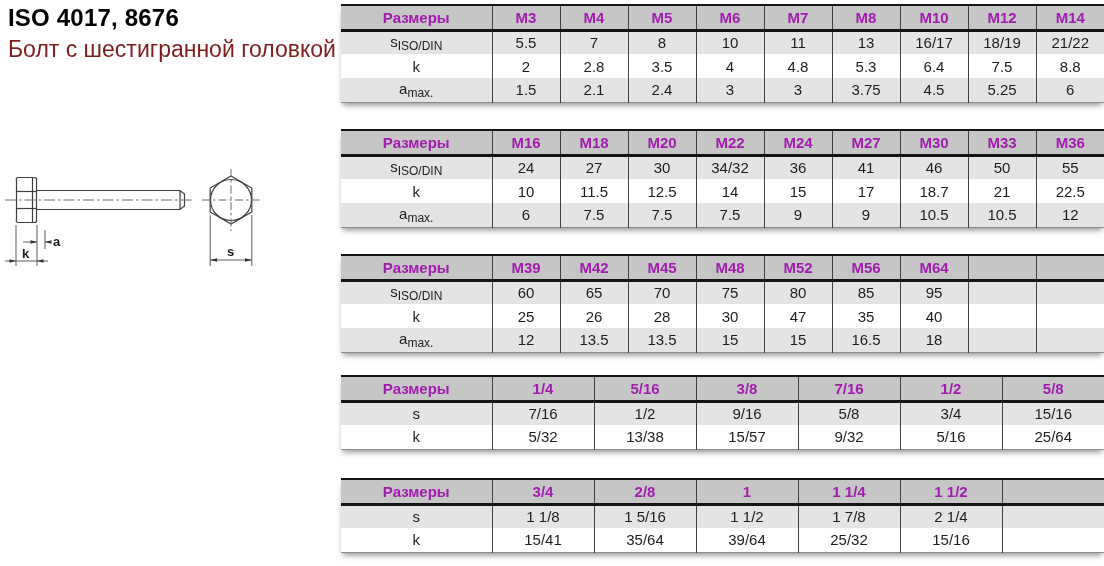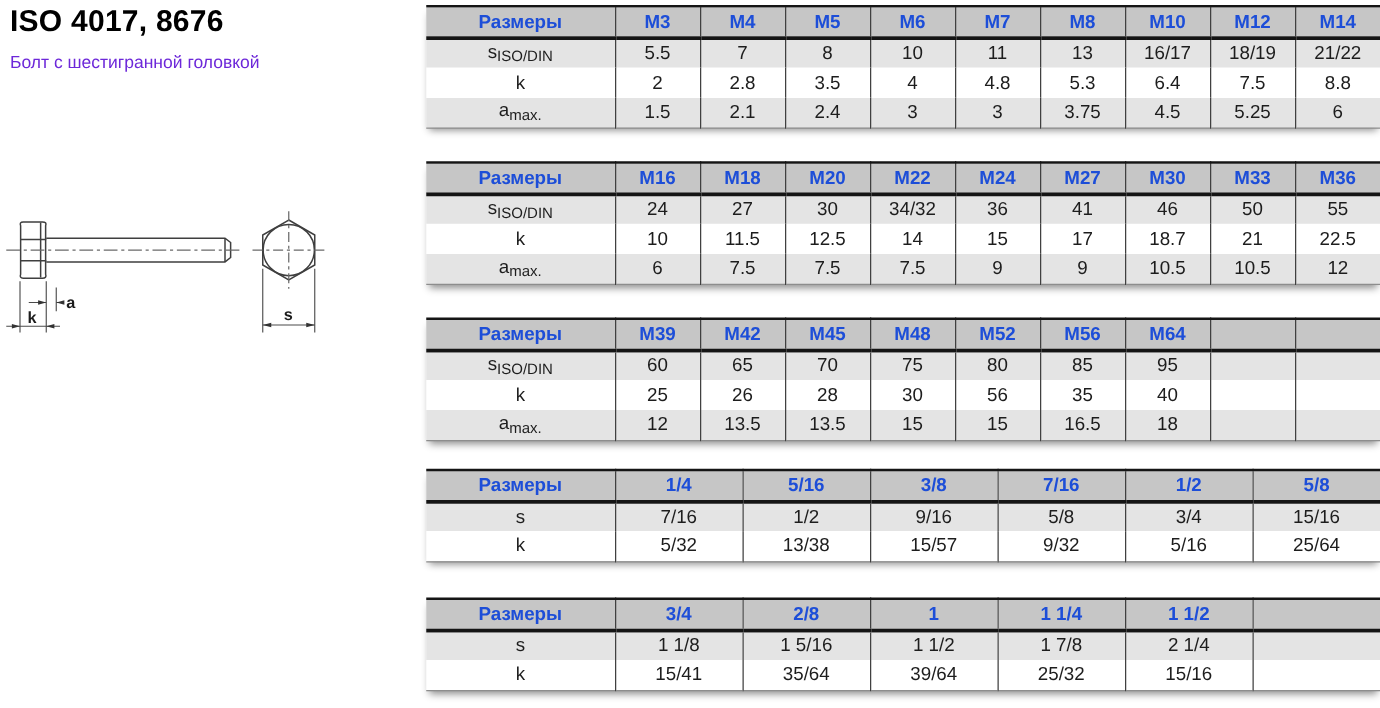--- a/index.html
+++ b/index.html
@@ -2,35 +2,35 @@
 <html><head>
 <meta charset="utf-8">
 <style>
   html,body{margin:0;padding:0;background:#ffffff;width:1104px;height:566px;overflow:hidden;
     font-family:"Liberation Sans","DejaVu Sans",sans-serif;}
   .stage{position:relative;width:876px;height:566px;background:#fff;}
 
   
   .title-block{position:absolute;left:8px;top:2px;width:330px;color:#000;}
   .title-bold{font-weight:bold;font-size:24px;line-height:32px;letter-spacing:.2px;}
-  .title-reg{font-size:14px;line-height:31px;color:#6d28d9;}
+  .title-reg{font-size:23px;line-height:31px;color:#7f1d1d;}
 
   
   .drawing{position:absolute;left:2px;top:163px;width:270px;height:115px;}
   .drawing svg{display:block;}
   .dimlabel{font-family:"Liberation Sans",sans-serif;font-size:13px;font-weight:bold;fill:#1c1c1c;}
 
   
   .tbl{position:absolute;left:341px;width:763px;box-shadow:0 5px 6px -2px rgba(0,0,0,0.45);background:#fff;}
   .dimtable{border-collapse:collapse;width:100%;height:100%;table-layout:fixed;
     border-top:2px solid #151515;border-bottom:1px solid #8d8d8d;}
   .dimtable th,.dimtable td{border-left:1px solid #404040;text-align:center;vertical-align:middle;
     padding:0;font-size:15px;color:#1d1d1d;overflow:hidden;white-space:nowrap;}
   .dimtable th:first-child,.dimtable td:first-child{border-left:none;}
-  .dimtable thead th{background:#c6c6c6;border-bottom:3px solid #141414;font-weight:bold;color:#1d4ed8;}
+  .dimtable thead th{background:#c6c6c6;border-bottom:3px solid #141414;font-weight:bold;color:#a21caf;}
   .dimtable tr{height:24px;}
   .dimtable thead tr{height:25px;}
   .dimtable tr.shaded td{background:#e4e4e4;}
   .lbl-sub{font-size:12px;vertical-align:-3px;letter-spacing:0;}
 </style>
 </head>
 <body>
 
 <div class="stage">
 
@@ -268,21 +268,21 @@
             <td>95</td>
             <td></td>
             <td></td>
           </tr>
           <tr>
             <td><span>k</span></td>
             <td>25</td>
             <td>26</td>
             <td>28</td>
             <td>30</td>
-            <td>56</td>
+            <td>47</td>
             <td>35</td>
             <td>40</td>
             <td></td>
             <td></td>
           </tr>
           <tr class="shaded">
             <td><span>a</span><span class="lbl-sub">max.</span></td>
             <td>12</td>
             <td>13.5</td>
             <td>13.5</td>

